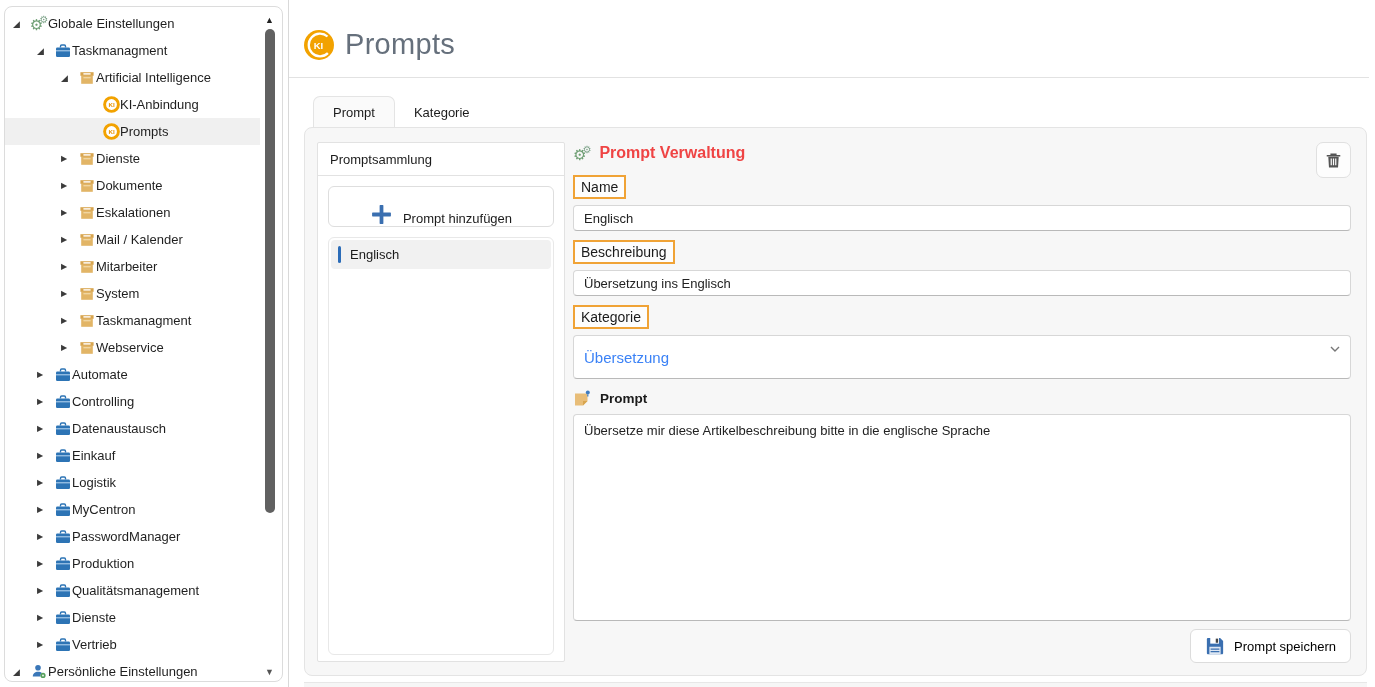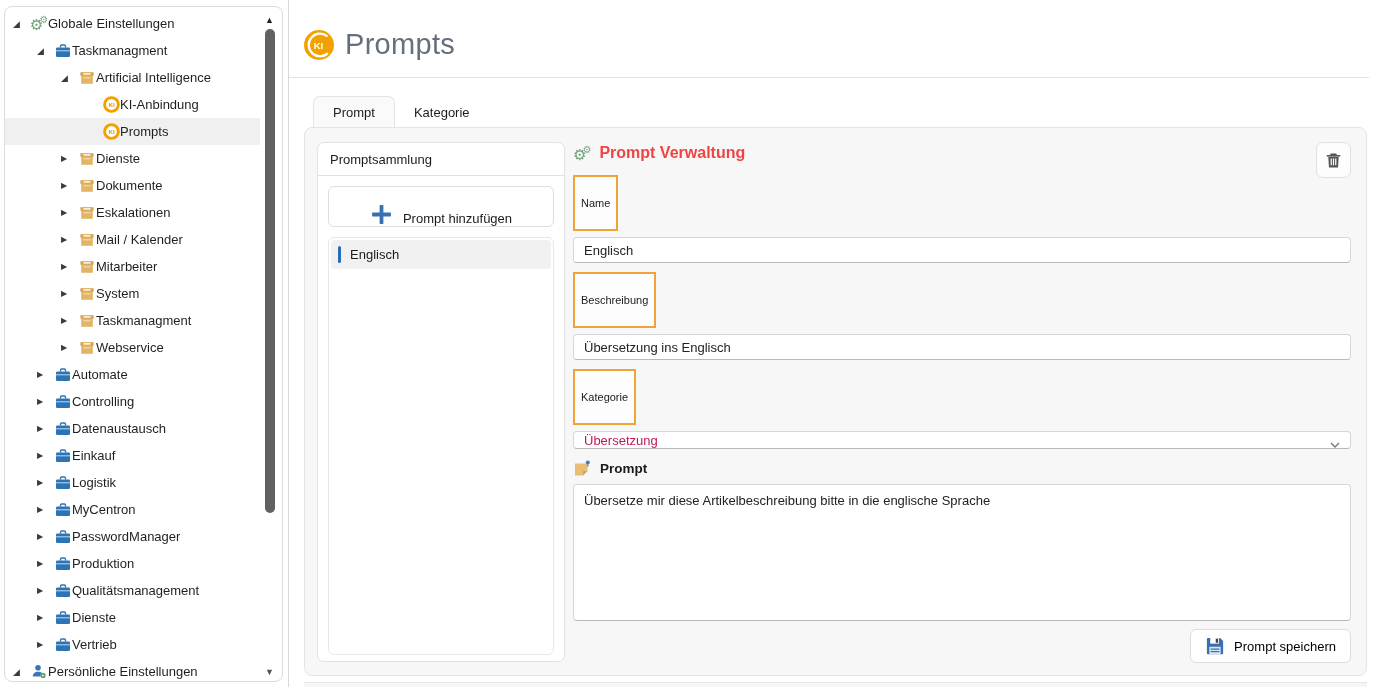--- a/index.html
+++ b/index.html
@@ -36,46 +36,46 @@
     border-radius:7px 7px 0 0; }
 
   
   .panel { position:absolute; left:304px; top:127px; width:1063px; height:549px;
     background:#f7f7f7; border:1px solid #e4e4e4; border-radius:8px; }
   .bottom-strip { position:absolute; left:304px; top:682px; width:1063px; height:5px;
     background:#f6f6f6; border-top:1px solid #e7e7e7; }
 
   
   .list-card { position:absolute; left:12px; top:14px; width:248px; height:520px;
-    background:#fff; border:1px solid #e2e2e2; border-radius:7px; }
+    background:#fff; border:1px solid #e2e2e2; border-radius:2px; }
   .list-card-title { font-size:13px; padding:9px 12px 8px; border-bottom:1px solid #e2e2e2; }
   .add-btn { margin:10px; height:41px; background:#fff; border:1px solid #dedede; border-radius:6px;
     display:flex; align-items:flex-end; justify-content:center; gap:10px; font-size:13px; cursor:pointer; }
   .add-btn svg { display:block; }
   .prompt-list { margin:8px 10px; border:1px solid #e8e8e8; border-radius:6px; height:418px;
     background:#fff; padding:2px; }
   .prompt-item { height:29px; background:#f1f1f1; border-radius:4px; display:flex; align-items:center; cursor:pointer; }
   .sel-bar { width:3px; height:17px; background:#2b6cb8; border-radius:2px; margin-left:7px; }
   .prompt-item-label { font-size:13px; margin-left:9px; }
 
   
   .form { position:absolute; left:268px; top:12px; right:15px; bottom:12px;
     display:flex; flex-direction:column; }
   .form-header { display:flex; align-items:center; gap:8px; height:26px; }
   .form-title { font-size:16px; font-weight:bold; color:#ef4444; }
   .trash-btn { position:absolute; right:0; top:2px; width:35px; height:36px;
     background:#fdfdfd; border:1px solid #e0e0e0; border-radius:7px;
     display:flex; align-items:center; justify-content:center; cursor:pointer; }
   .chip { display:inline-block; align-self:flex-start; border:2px solid #f0a336; background:#fdfdfd;
-    font-size:11px; padding:20px 6px; margin-top:9px; margin-bottom:6px; }
+    font-size:14px; padding:2px 6px; margin-top:9px; margin-bottom:6px; }
   .txt-input { width:100%; height:26px; background:#fff; border:1px solid #d7d7d7;
     border-bottom-color:#b9b9b9; border-radius:4px; padding:0 10px; font-size:13px;
     color:#222; font-family:"Liberation Sans",sans-serif; outline:none; }
-  .select { position:relative; width:100%; height:18px; background:#fff; border:1px solid #d7d7d7;
-    border-bottom-color:#b9b9b9; border-radius:4px; font-size:13px; color:#be185d;
+  .select { position:relative; width:100%; height:44px; background:#fff; border:1px solid #d7d7d7;
+    border-bottom-color:#b9b9b9; border-radius:4px; font-size:15px; color:#3b82f6;
     display:flex; align-items:center; padding:0 10px; cursor:pointer; }
   .select .chev { position:absolute; right:8px; top:6px; }
   .prompt-sec-header { display:flex; align-items:center; gap:8px; margin:10px 0 6px; }
   .prompt-sec-label { font-size:13.5px; font-weight:bold; }
   .prompt-textarea { flex:1; width:100%; background:#fff; border:1px solid #d7d7d7;
     border-bottom-color:#b9b9b9; border-radius:4px; padding:8px 10px; font-size:13px;
     color:#222; font-family:"Liberation Sans",sans-serif; resize:none; outline:none; }
   .form-footer { display:flex; justify-content:flex-end; padding-top:8px; }
   .save-btn { display:flex; align-items:center; gap:9px; height:34px; padding:0 14px;
     background:#fff; border:1px solid #dcdcdc; border-radius:6px; font-size:13px; cursor:pointer;

